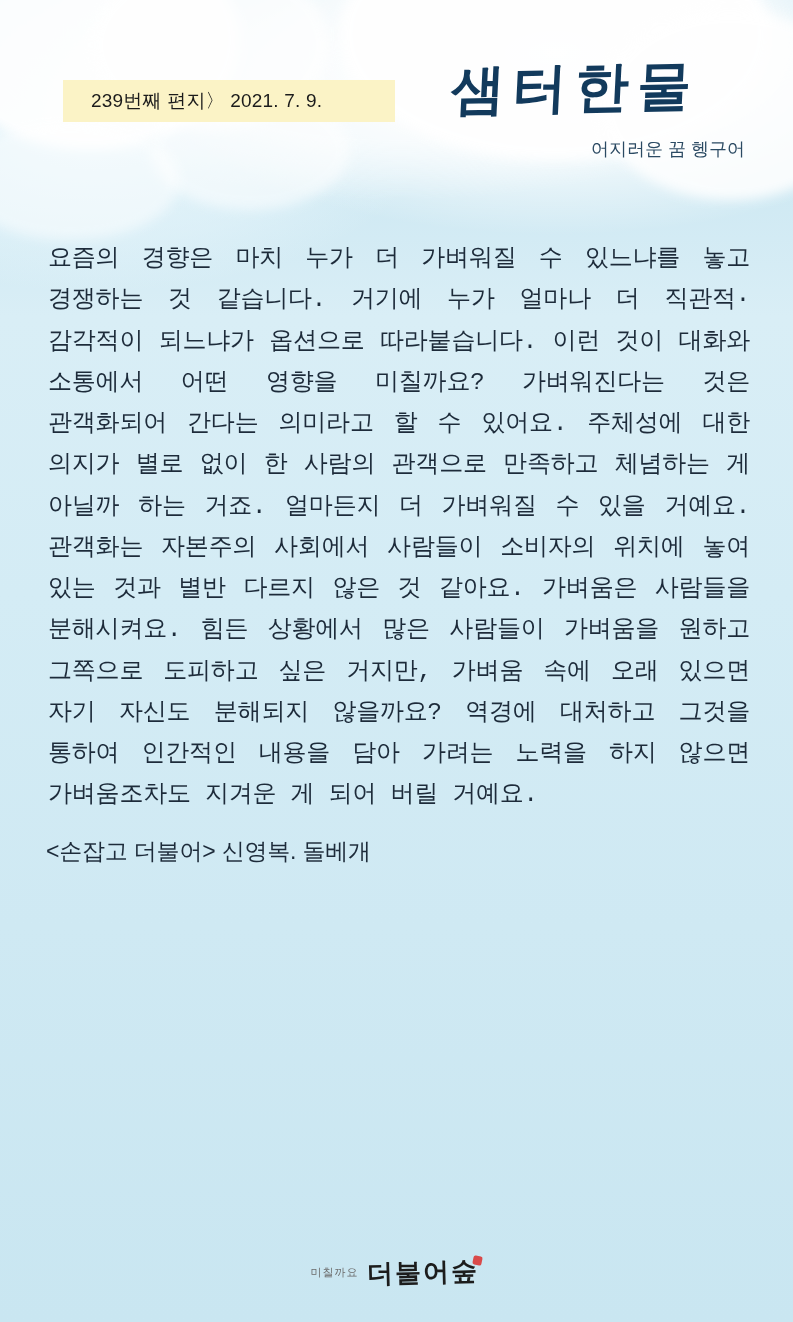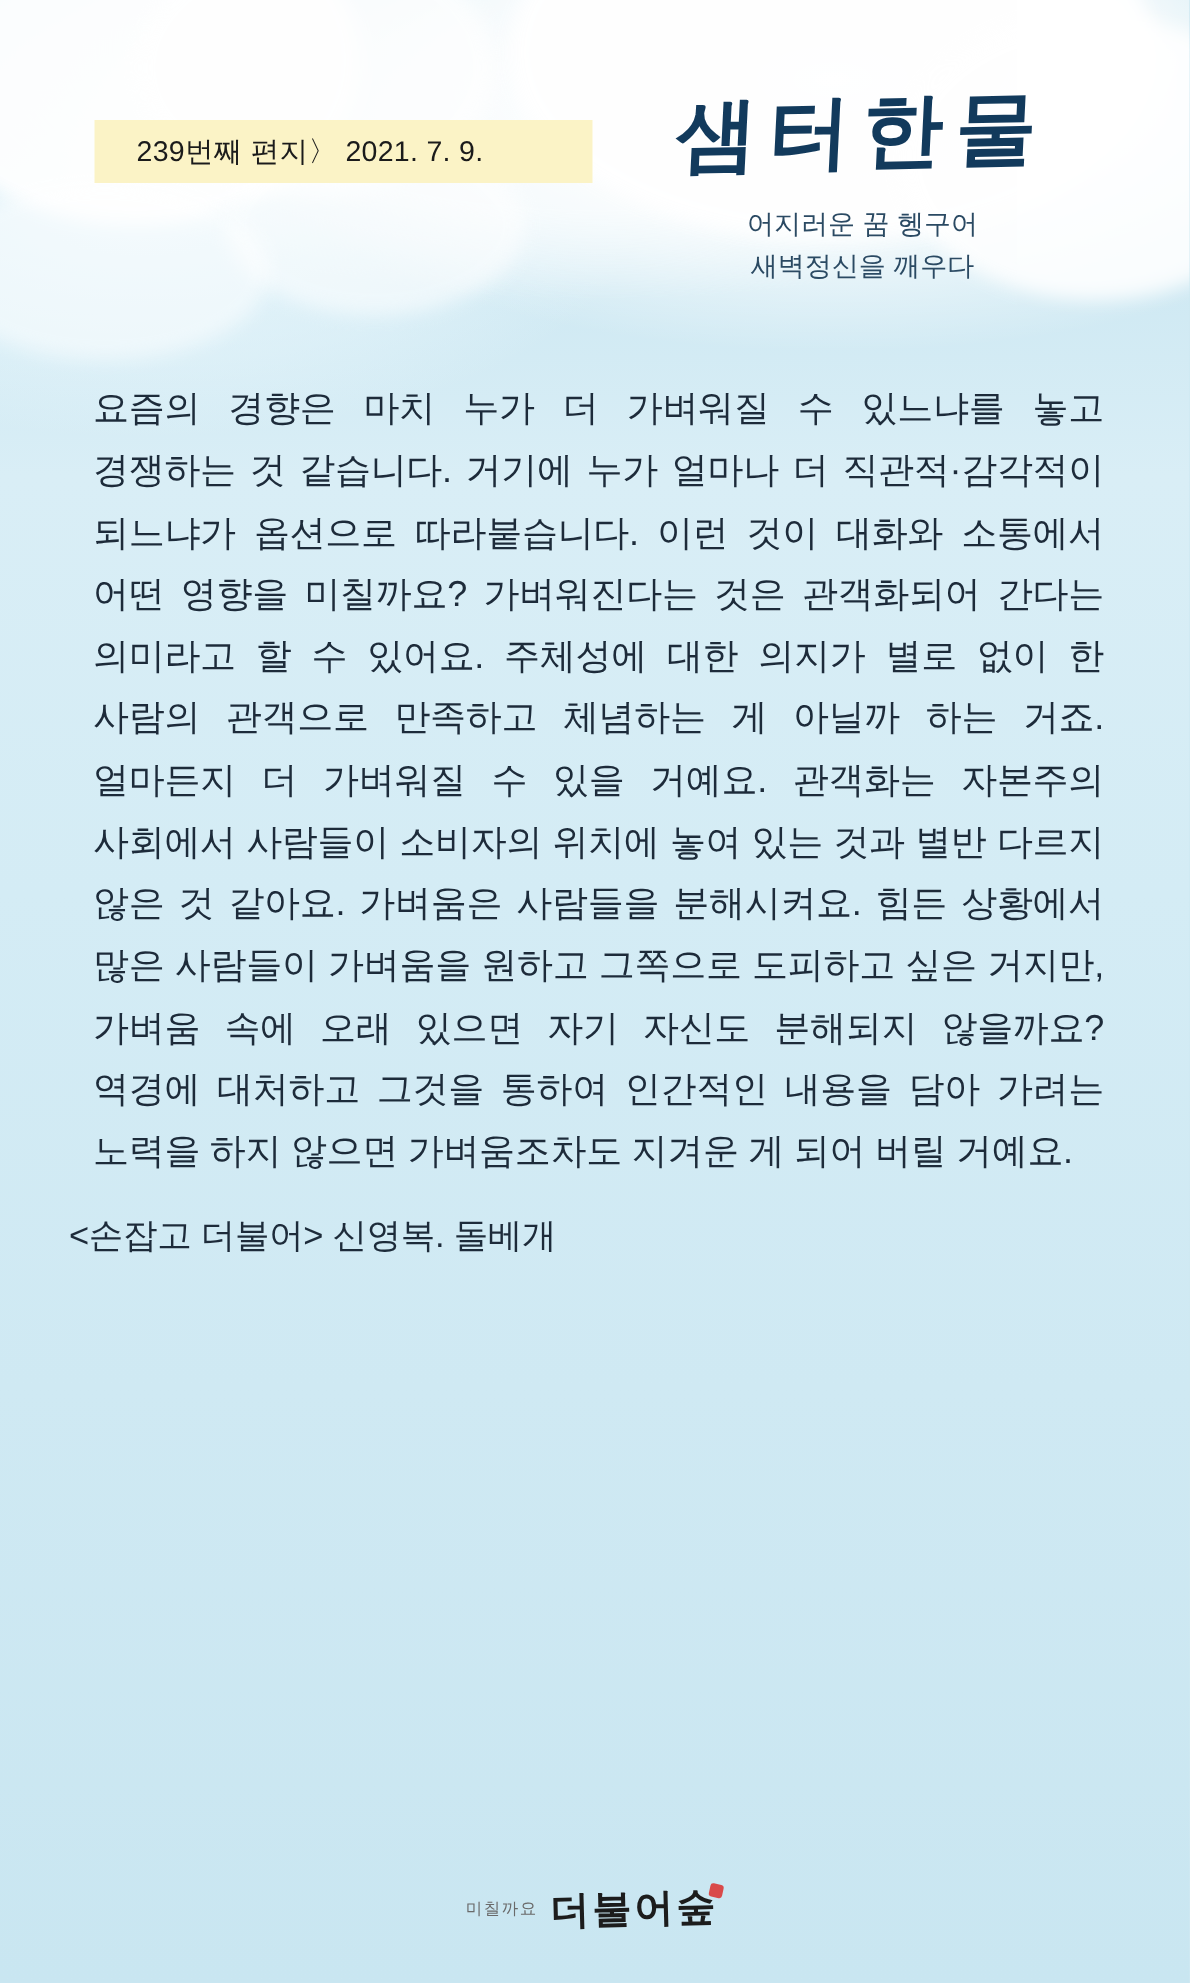--- a/index.html
+++ b/index.html
@@ -83,20 +83,21 @@
     transform: skewX(-4deg) rotate(-1.2deg);
     text-shadow: 1px 1px 0 rgba(255,255,255,0.6);
     white-space: nowrap;
   }
   .masthead-sub {
     margin-top: 22px;
     font-size: 18px;
     line-height: 1.55;
     color: #2b4a63;
     font-family: "Liberation Sans", sans-serif;
+    text-align: right;
   }
   .masthead-sub div { white-space: nowrap; }
 
   .article {
     position: absolute;
     left: 46px;
     top: 236px;
     width: 706px;
   }
   .headline {
@@ -107,21 +108,22 @@
     letter-spacing: -0.3px;
   }
   .body-text {
     font-size: 24px;
     line-height: 1.72;
     color: #1d2b3a;
     text-align: justify;
     text-justify: inter-character;
     word-break: keep-all;
     letter-spacing: -0.2px;
-    margin: 16px;
+    margin: 2px;
+    font-family: Liberation Mono, monospace;
   }
   .source {
     margin-top: 20px;
     font-size: 23px;
     color: #1d2b3a;
     letter-spacing: -0.2px;
   }
 
   .footer-logo {
     position: absolute;
@@ -171,21 +173,20 @@
   <div class="cloud c4"></div>
   <div class="cloud c5"></div>
   <div class="cloud c6"></div>
 
   <div class="date-badge">239번째 편지〉 2021. 7. 9.</div>
 
   <div class="masthead">
     <div class="masthead-title">샘터한물</div>
     <div class="masthead-sub">
       <div>어지러운 꿈 헹구어</div>
-      <div>새벽정신을 깨우다</div>
     </div>
   </div>
 
   <div class="article">
     <p class="body-text">요즘의 경향은 마치 누가 더 가벼워질 수 있느냐를 놓고 경쟁하는 것 같습니다. 거기에 누가 얼마나 더 직관적·감각적이 되느냐가 옵션으로 따라붙습니다. 이런 것이 대화와 소통에서 어떤 영향을 미칠까요? 가벼워진다는 것은 관객화되어 간다는 의미라고 할 수 있어요. 주체성에 대한 의지가 별로 없이 한 사람의 관객으로 만족하고 체념하는 게 아닐까 하는 거죠. 얼마든지 더 가벼워질 수 있을 거예요. 관객화는 자본주의 사회에서 사람들이 소비자의 위치에 놓여 있는 것과 별반 다르지 않은 것 같아요. 가벼움은 사람들을 분해시켜요. 힘든 상황에서 많은 사람들이 가벼움을 원하고 그쪽으로 도피하고 싶은 거지만, 가벼움 속에 오래 있으면 자기 자신도 분해되지 않을까요? 역경에 대처하고 그것을 통하여 인간적인 내용을 담아 가려는 노력을 하지 않으면 가벼움조차도 지겨운 게 되어 버릴 거예요.</p>
     <div class="source">&lt;손잡고 더불어&gt;  신영복. 돌베개</div>
   </div>
 
   <div class="footer-logo">
     <span class="small">미칠까요</span>

